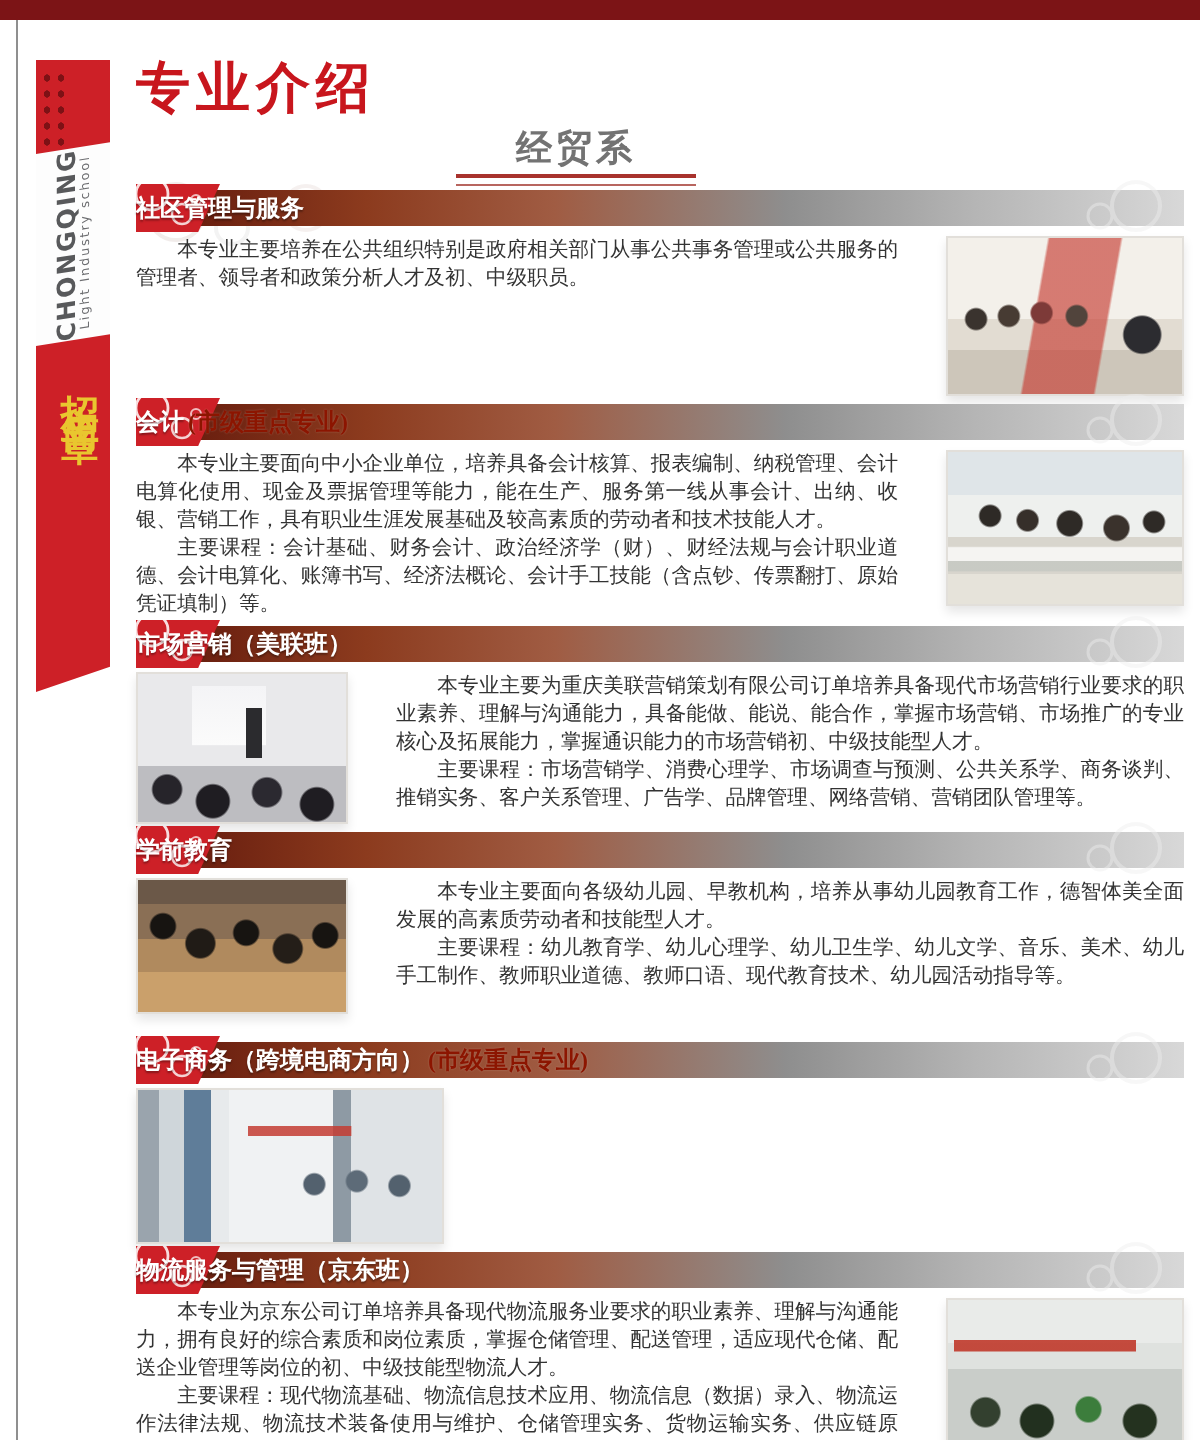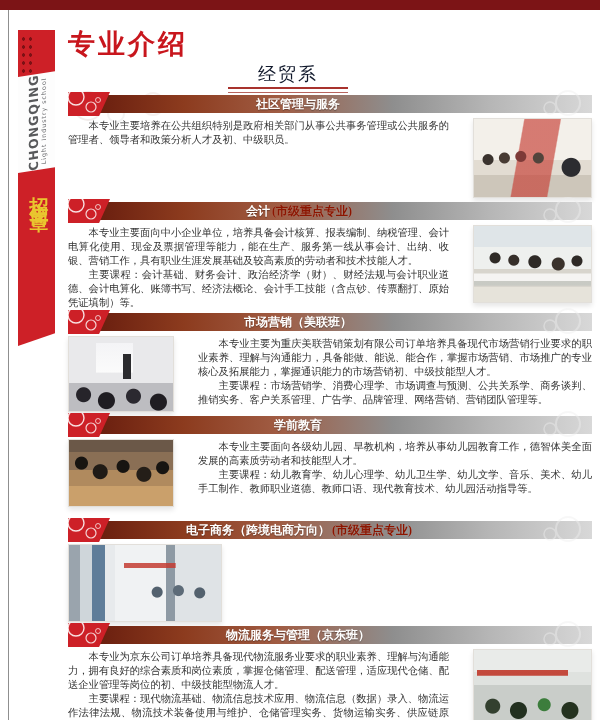--- a/index.html
+++ b/index.html
@@ -42,41 +42,41 @@
     color:#e9c62f; font-weight:bold; font-size:19px; letter-spacing:5px;
   }
 
   
   .main-title {
     position:absolute; left:68px; top:26px;
     font-size:27px; font-weight:bold; color:#c8161d; letter-spacing:3px;
   }
   .header-swirl { position:absolute; left:58px; top:84px; opacity:.35; }
   .dept { position:absolute; left:228px; top:62px; width:120px; text-align:center; }
-  .dept-text { font-size:18px; font-weight:normal; color:#0f172a; letter-spacing:2px; }
+  .dept-text { font-size:18px; font-weight:bold; color:#737373; letter-spacing:2px; }
   .dept-line1 { margin-top:1px; height:2px; background:#a8322d; }
   .dept-line2 { margin-top:3px; height:1px; background:#b8655f; }
 
   
   .content { position:absolute; left:68px; top:95px; width:524px; }
 
   .banner {
     position:relative; height:18px; margin-bottom:5px;
     background:linear-gradient(90deg,#5e150a 0%,#8c3b1e 22%,#a05c43 40%,
                #8e8e8e 62%,#b5b5b5 80%,#d8d8d8 100%);
   }
   .banner-flag {
     position:absolute; left:0; top:-3px; width:42px; height:24px;
     background:#cd2027;
     clip-path: polygon(0 0, 100% 0, 74% 100%, 0 100%);
   }
   .banner-flag svg { display:block; }
   .banner-title {
     position:absolute; left:0; right:0; top:0; height:18px; line-height:18px;
-    text-align:center; padding-right:62px;
+    padding-right:62px;
     color:#ffffff; font-size:12px; font-weight:bold;
     text-shadow:0 1px 1px rgba(0,0,0,.35);
   }
   .banner-title .hl { color:#8c1500; text-shadow:0 0 1px rgba(255,255,255,.25); margin-left:2px;font-family:Liberation Serif, serif; }
   .banner-endswirl { position:absolute; right:4px; top:-7px; opacity:.45; }
 
   .sec { display:flex; gap:24px; margin-bottom:4px; }
   .sec-4 { margin-bottom:14px; }
   .txt { flex:1 1 auto; font-size:10.3px; line-height:14px; color:#333; text-align:justify; }
   .txt p { margin:0; text-indent:2em; }

